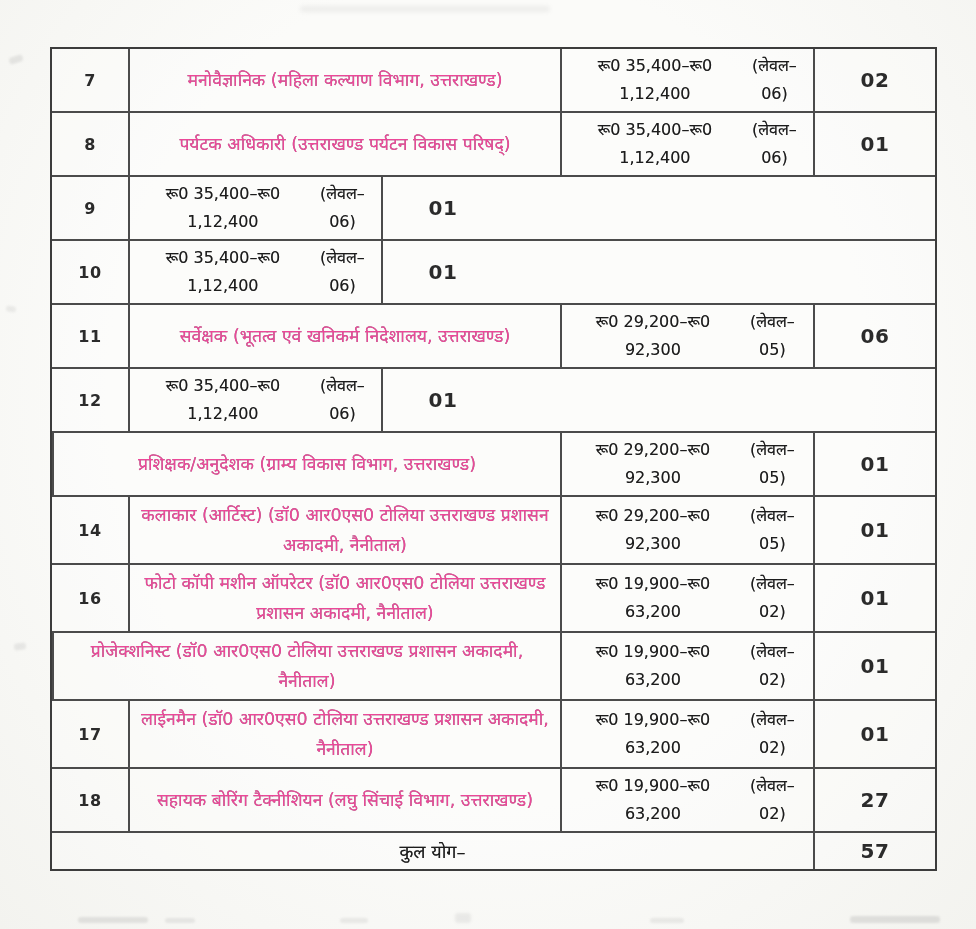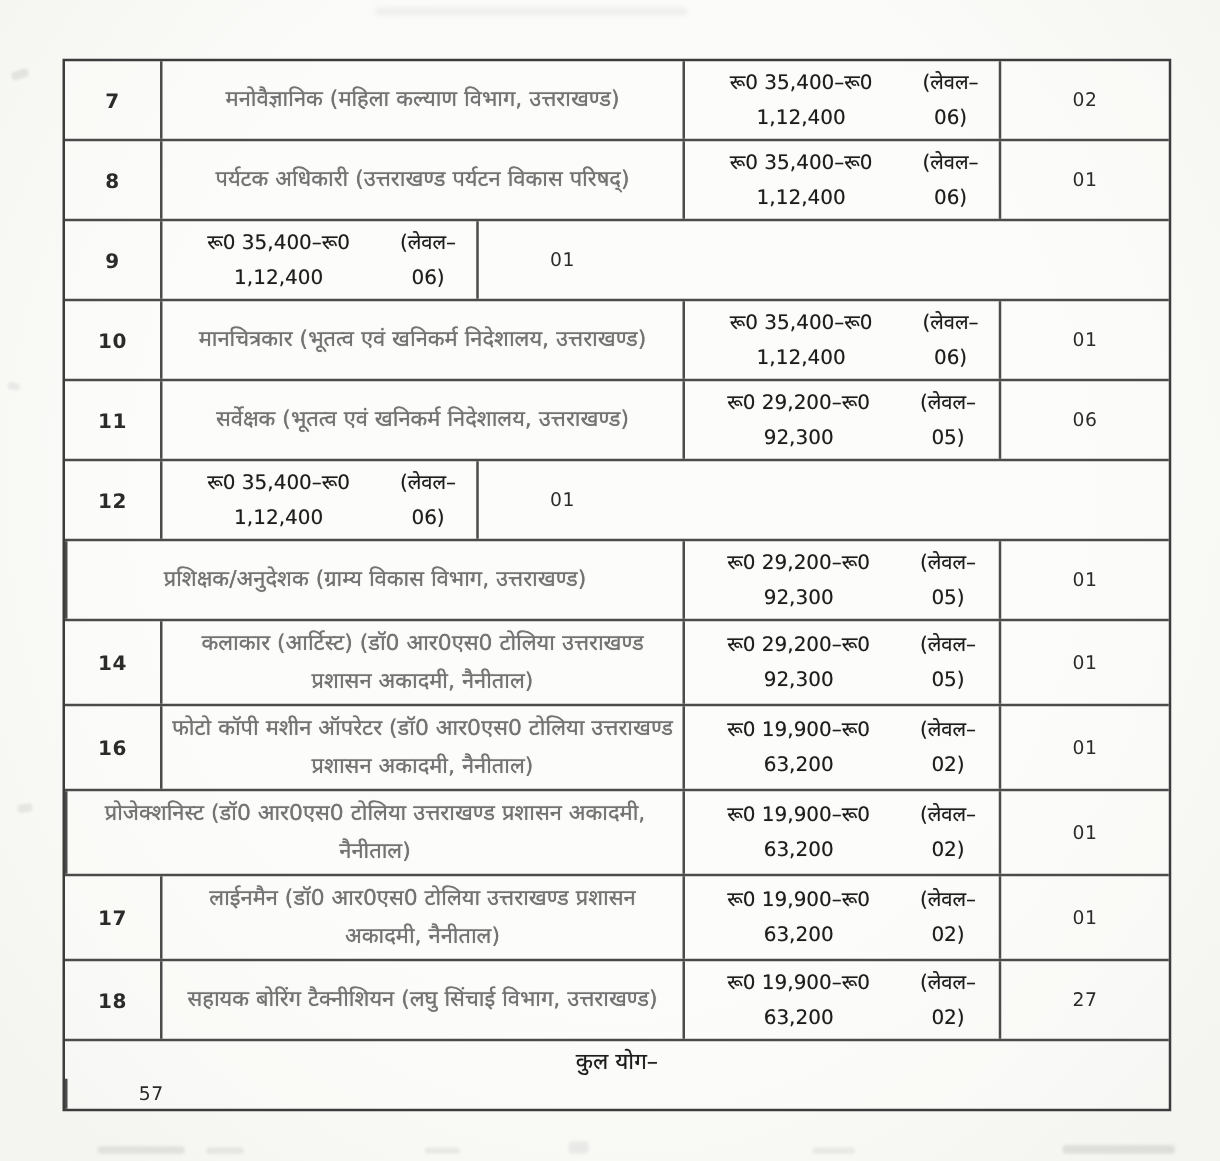--- a/index.html
+++ b/index.html
@@ -32,58 +32,58 @@
     background: rgba(255,255,255,0.25);
     filter: blur(0.3px);
   }
   .tr {
     display: flex;
     align-items: stretch;
     border-bottom: 2px solid #4b4b4b;
     min-height: 64px;
     box-sizing: border-box;
   }
-  .tr:last-child { border-bottom: none; flex-direction: column; }
+  .tr:last-child { border-bottom: none; }
   .td {
     box-sizing: border-box;
     display: flex;
     align-items: center;
     justify-content: center;
     text-align: center;
     padding: 3px 6px;
   }
   .td-sno {
     width: 76px;
     font-size: 16px;
     font-weight: 600;
     letter-spacing: 0.5px;
     color: #2b2b2b;
   }
   .td-post {
     flex: 1;
     border-left: 2px solid #4b4b4b;
     font-size: 17.5px;
     line-height: 30px;
-    color: #737373;
+    color: #ec4899;
     text-shadow: 0 0 0.6px rgba(20,20,20,0.55);
   }
   .td-pay {
     width: 253px;
     border-left: 2px solid #4b4b4b;
     flex-direction: row;
     font-size: 16px;
     line-height: 28px;
     color: #1c1c1c;
     text-shadow: 0 0 0.6px rgba(20,20,20,0.5);
   }
   .td-count {
-    width: 136px;
+    width: 122px;
     border-left: 2px solid #4b4b4b;
-    font-size: 15px;
-    font-weight: 400;
+    font-size: 20px;
+    font-weight: 700;
     letter-spacing: 0.5px;
     color: #2b2b2b;
   }
   .tr-total { min-height: 36px; }
   .tr-total .td-total-label {
     flex: 1;
     font-size: 18px;
     font-weight: 500;
     color: #1c1c1c;
     text-shadow: 0 0 0.6px rgba(20,20,20,0.55);
@@ -149,21 +149,20 @@
       <div class="td td-sno">9</div>
       <div class="td td-pay">
         <div>रू0 35,400–रू0 1,12,400</div>
         <div>(लेवल–06)</div>
       </div>
       <div class="td td-count">01</div>
     </div>
 
     <div class="tr">
       <div class="td td-sno">10</div>
-      <div class="td td-post">मानचित्रकार (भूतत्व एवं खनिकर्म निदेशालय, उत्तराखण्ड)</div>
       <div class="td td-pay">
         <div>रू0 35,400–रू0 1,12,400</div>
         <div>(लेवल–06)</div>
       </div>
       <div class="td td-count">01</div>
     </div>
 
     <div class="tr">
       <div class="td td-sno">11</div>
       <div class="td td-post">सर्वेक्षक (भूतत्व एवं खनिकर्म निदेशालय, उत्तराखण्ड)</div>

